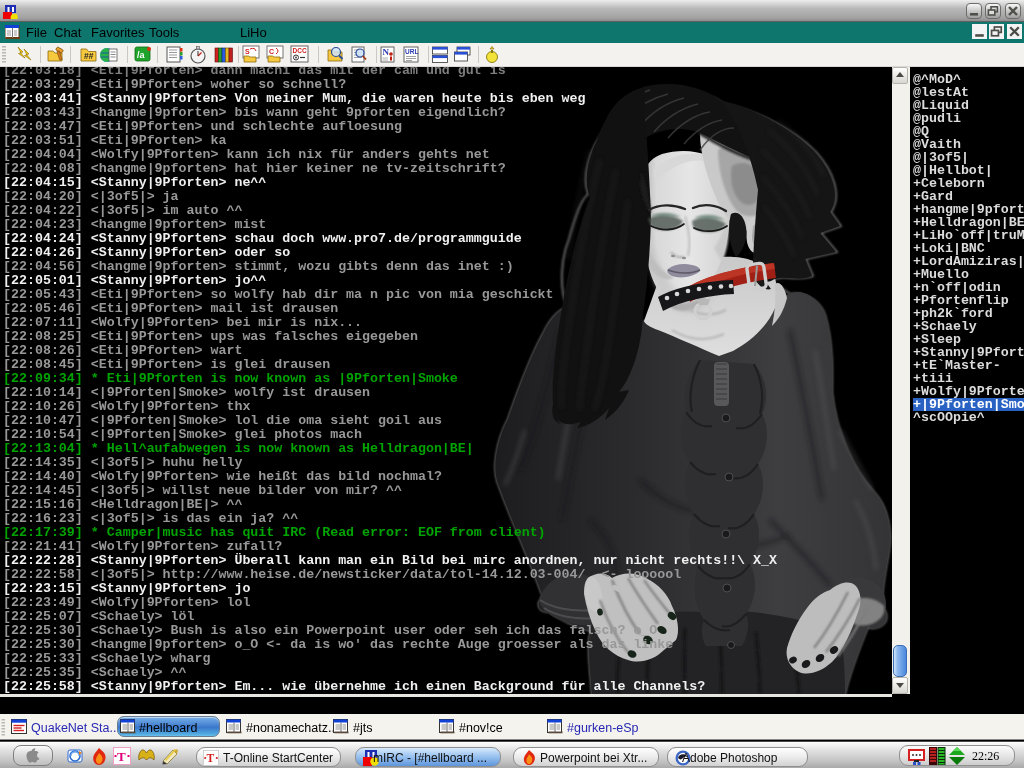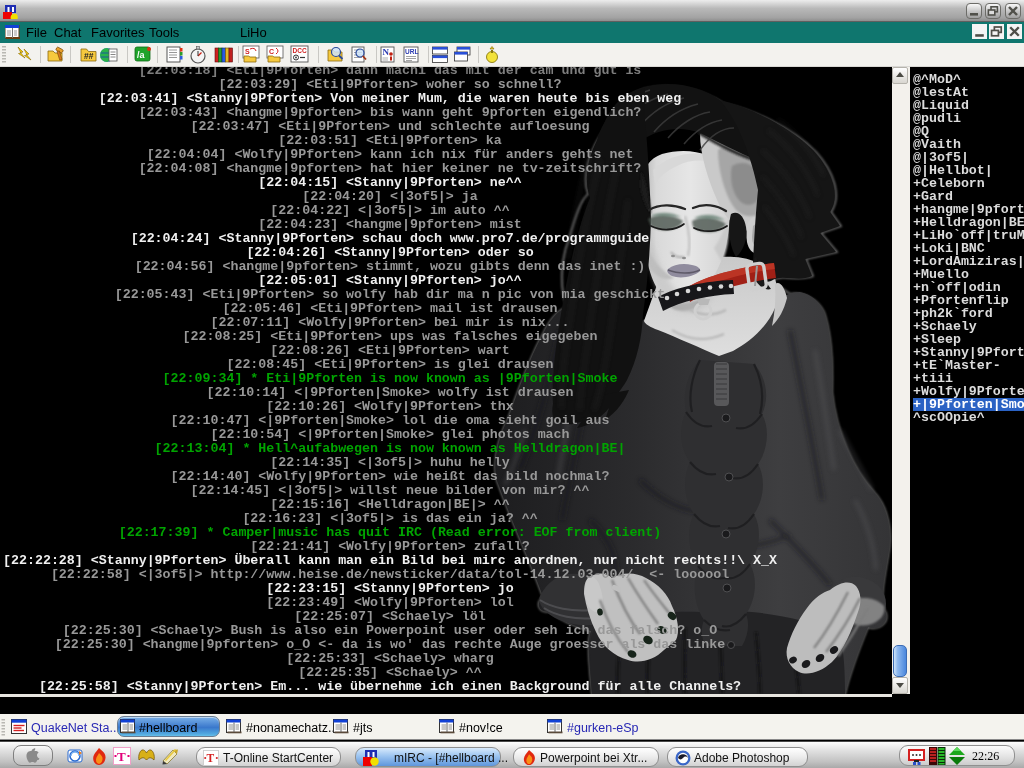--- a/index.html
+++ b/index.html
@@ -4,21 +4,21 @@
 <style>
 html,body{margin:0;padding:0;}
 body{width:1024px;height:768px;position:relative;background:#000;overflow:hidden;font-family:"Liberation Sans",sans-serif;}
 #titlebar{position:absolute;left:0;top:0;width:1024px;height:22px;background:linear-gradient(#ededed,#b9b9b9 40%,#a2a2a2 85%,#8e8e8e);border-bottom:1px solid #5f5f5f;box-sizing:border-box;}
 #titlebar .ttext{position:absolute;left:19px;top:4px;font-size:13.5px;font-weight:bold;color:#000;white-space:nowrap;letter-spacing:-0.28px;}
 .capbtn{position:absolute;top:3px;width:16px;height:16px;border-radius:4px;background:linear-gradient(#f8f8f8,#c4c4c4 55%,#9f9f9f);border:1px solid #6c6c68;box-sizing:border-box;}
 #menubar{position:absolute;left:0;top:22px;width:1024px;height:21px;background:#0f766e;}
 #menubar .m{position:absolute;top:3px;font-size:13px;color:#000;}
 #toolbar{position:absolute;left:0;top:43px;width:1024px;height:24px;background:#f3f2ee;border-bottom:1px solid #d9d8d4;box-sizing:border-box;}
 .tsep{position:absolute;top:3px;width:1px;height:17px;background:#c9c8c4;}
-#chat{position:absolute;left:0;top:67px;width:972px;height:627px;background:#000;overflow:hidden;text-align:center;}
+#chat{position:absolute;left:0;top:67px;width:972px;height:627px;background:#000;overflow:hidden;}
 #chatlines{position:absolute;left:3px;top:-3.5px;font-family:"Liberation Mono",monospace;font-size:13.3px;font-weight:bold;line-height:14px;white-space:pre;}
 .g{color:#989898;}
 .w{color:#f0f0f0;}
 .gr{color:#00a400;}
 #nicknames .sel{background:#2a62c4;color:#fff;}
 #vscroll{position:absolute;left:892px;top:67px;width:18px;height:627px;background:#f3f1ec;}
 #nicklist{position:absolute;left:910px;top:67px;width:114px;height:647px;background:#000;overflow:hidden;}
 #nicknames{position:absolute;left:3px;top:6px;font-family:"Liberation Mono",monospace;font-size:13.3px;font-weight:bold;line-height:13px;color:#dcdcdc;white-space:pre;}
 #divider{position:absolute;left:0;top:694px;width:892px;height:3px;background:#e8e6e0;}
 #editrow{position:absolute;left:0;top:697px;width:1024px;height:17px;background:#000;}
@@ -630,36 +630,36 @@
       <div class="btext" style="left:26px;text-align:center;">T-Online StartCenter</div>
     </div>
 <div class="tbtn" style="left:355px;width:146px;background:linear-gradient(#d8eafc,#9cc4f0 45%,#5e96dc);">
       <svg style="position:absolute;left:7px;top:2px" width="16" height="16" viewBox="0 0 16 16">
         <rect x="2" y="0" width="12" height="8" fill="#1f2db2"></rect>
         <rect x="0" y="7" width="9" height="9" fill="#ee0000"></rect>
         <rect x="4.5" y="2" width="2" height="5" fill="#fff"></rect>
         <rect x="9.5" y="2" width="2" height="5" fill="#fff"></rect>
         <circle cx="11.5" cy="11.5" r="4.2" fill="#f2df00"></circle>
       </svg>
-      <div class="btext" style="left:17px;margin-left:21px;">mIRC - [#hellboard ...</div>
+      <div class="btext" style="left:17px;">mIRC - [#hellboard ...</div>
     </div>
 <div class="tbtn" style="left:513px;width:146px;background:linear-gradient(#ffffff,#eeeeee 45%,#d2d2d2);">
       <svg style="position:absolute;left:7px;top:1px" width="17" height="17" viewBox="0 0 19 19">
         <path d="M9 1 C12 4 16 6 15.5 11 C15 15.5 12 18 9 18 C6 18 3 15.5 3.2 11 C3.5 7 6.5 4.5 9 1 Z" fill="#e02810"></path>
         <path d="M9 6 C11 8 13 9.5 12.5 12.5 C12 15.5 10.5 16.8 9 16.8 C7.5 16.8 5.8 15.5 6 12.5 C6.2 10 8 8.5 9 6 Z" fill="#f89018"></path>
       </svg>
       <div class="btext" style="left:26px;">Powerpoint bei Xtr...</div>
     </div>
 <div class="tbtn" style="left:667px;width:141px;background:linear-gradient(#ffffff,#eeeeee 45%,#d2d2d2);">
       <svg style="position:absolute;left:7px;top:2px" width="16" height="16" viewBox="0 0 16 16">
         <circle cx="8" cy="8" r="7.5" fill="#3a66c8"></circle>
         <circle cx="8" cy="8" r="5.2" fill="#fff"></circle>
         <path d="M3 8 a5.2 5.2 0 0 1 10 0 q-2.5 -2.8 -5 0 q-2.5 2.8 -5 0 z" fill="#1a1a2a"></path>
       </svg>
-      <div class="btext" style="left:26px;">Adobe Photoshop</div>
+      <div class="btext" style="left:14px;">Adobe Photoshop</div>
     </div>
 <div style="position:absolute;left:899px;top:3px;width:116px;height:21px;border-radius:9px;border:1px solid #909090;background:linear-gradient(#fcfcfc,#e4e4e4 55%,#cccccc);box-sizing:border-box;"></div>
 <svg style="position:absolute;left:908px;top:6px" width="18" height="17" viewBox="0 0 18 17">
       <rect x="1" y="2" width="15" height="10" fill="#fff" stroke="#d42020" stroke-width="2"></rect>
       <g fill="#333">
         <circle cx="5" cy="7" r="1"></circle>
         <circle cx="8.5" cy="7" r="1"></circle>
         <circle cx="12" cy="7" r="1"></circle>
       </g>
       <rect x="6" y="12" width="5" height="2" fill="#222"></rect>

